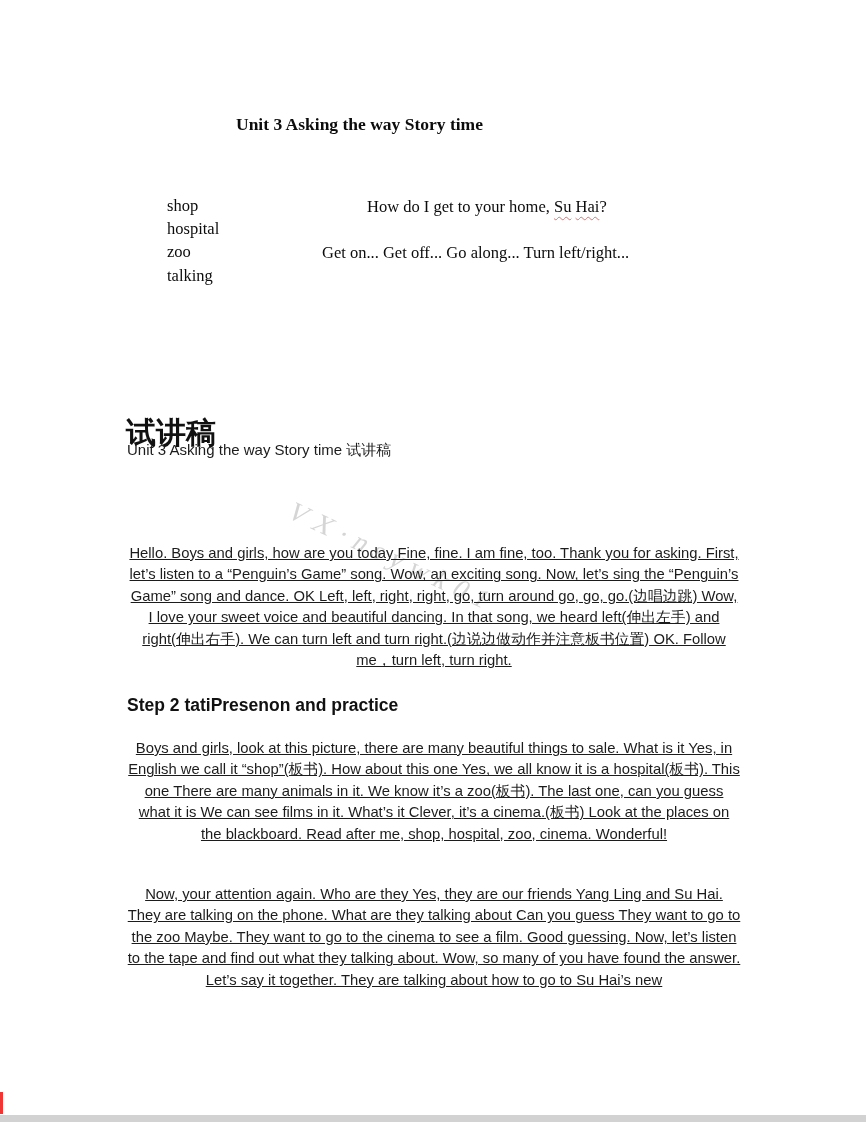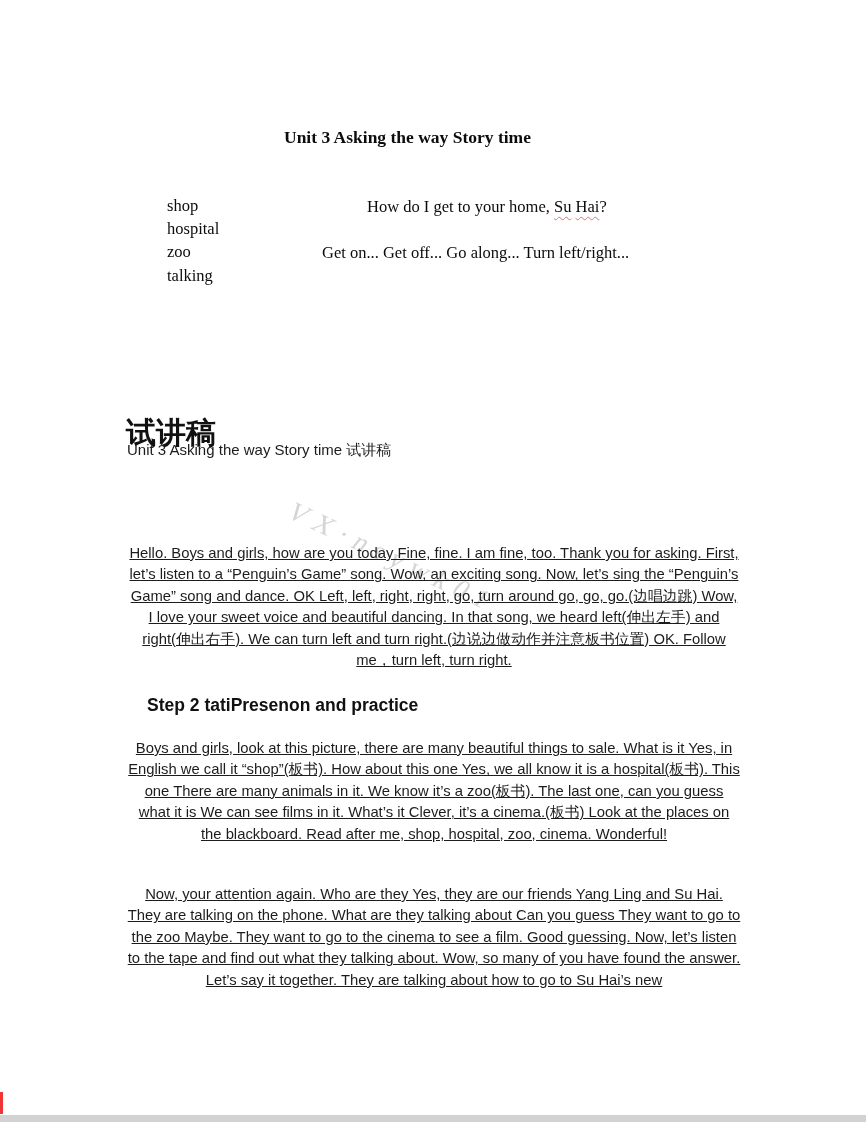--- a/index.html
+++ b/index.html
@@ -9,27 +9,26 @@
     height: 1122px;
     margin: 0 auto;
     background: #ffffff;
     overflow: hidden;
     font-family: "Liberation Sans", sans-serif;
   }
   .abs { position: absolute; }
 
   
   .doc-title {
-    left: 236px; top: 127px;
+    left: 236px; top: 114px;
     font-family: "Liberation Serif", serif;
     font-weight: bold;
     font-size: 17.5px;
     color: #0c0c0c;
     white-space: nowrap;
-    margin-left: 48px;
   }
   .vocab-list {
     left: 167px; top: 194px;
     font-family: "Liberation Serif", serif;
     font-size: 16.5px;
     color: #0c0c0c;
   }
   .vocab-list .vocab-item { line-height: 23.2px; }
   .board-line {
     font-family: "Liberation Serif", serif;
@@ -76,21 +75,21 @@
     white-space: nowrap;
   }
   .step-title {
     left: 127px;
     font-size: 17.5px;
     font-weight: bold;
     color: #111111;
     white-space: nowrap;
   }
   .step1-title { top: 499px; }
-  .step2-title { top: 695px; margin-left: 20px; }
+  .step2-title { top: 695px; }
   .para {
     left: 127px;
     width: 614px;
     font-size: 14.8px;
     line-height: 21.4px;
     color: #1c1c1c;
     text-align: center;
     text-decoration: underline;
   }
   .para1 { top: 543px; }

